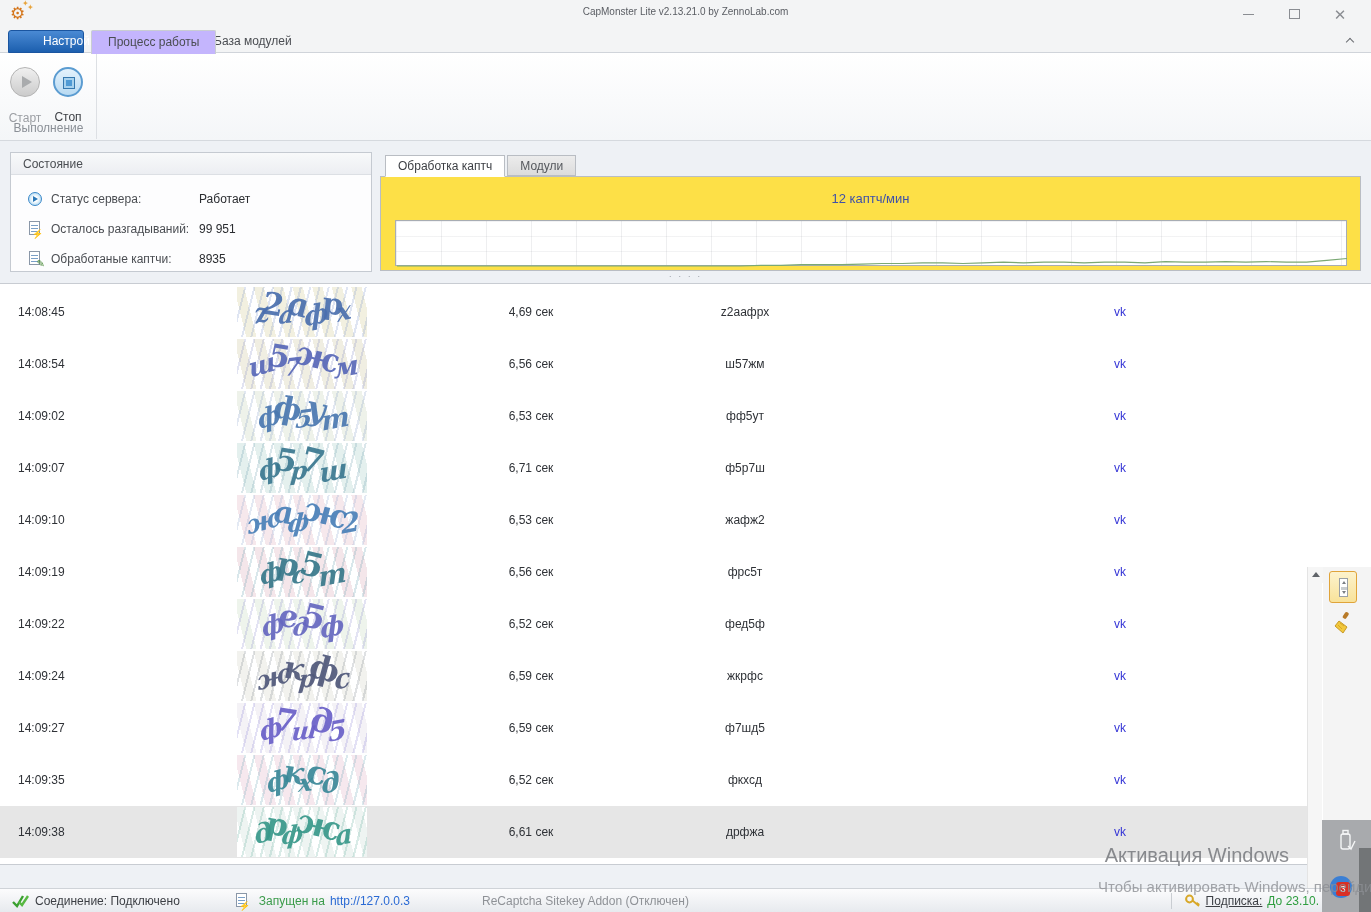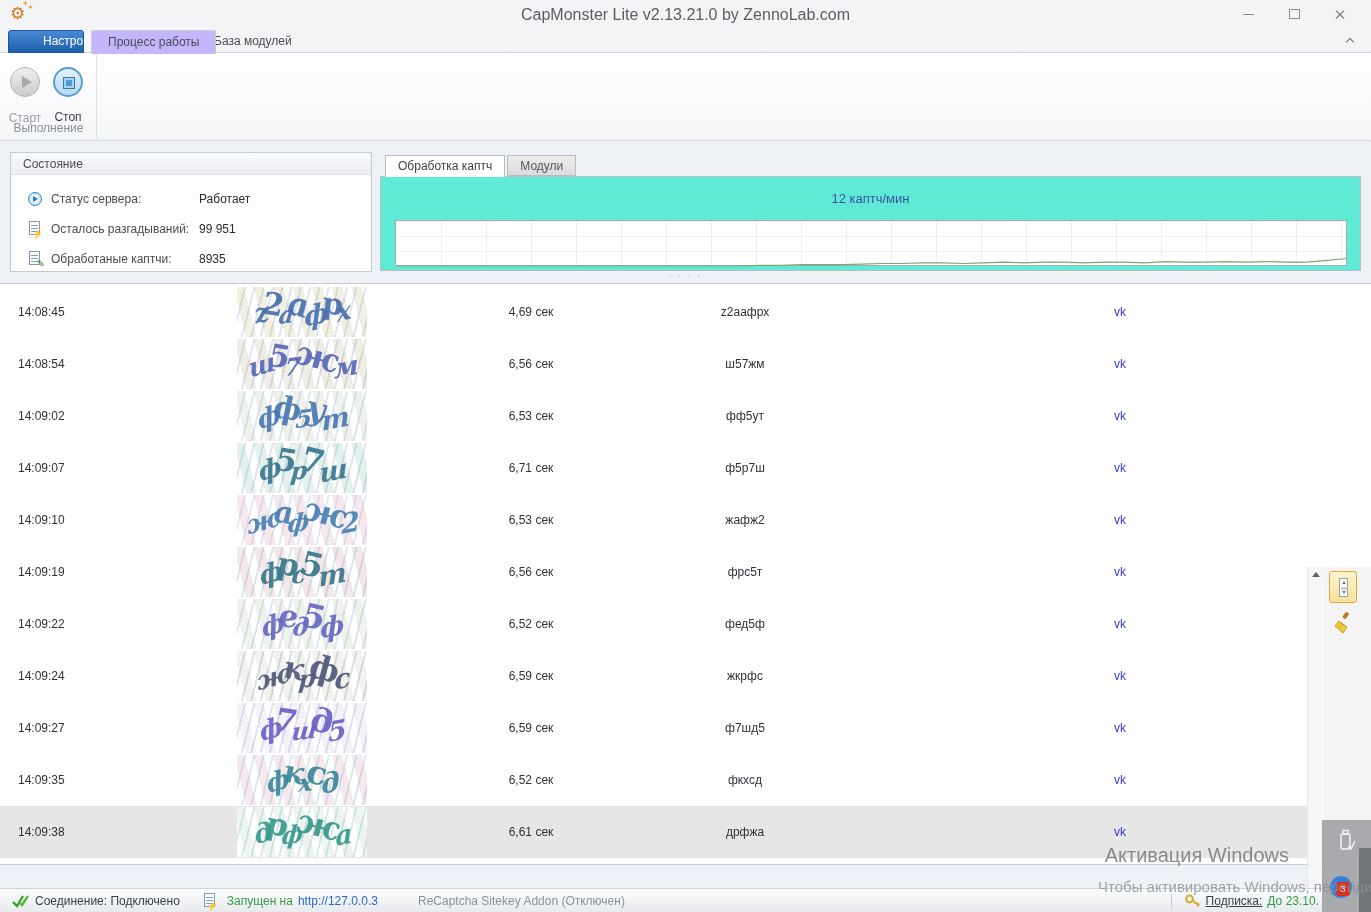--- a/index.html
+++ b/index.html
@@ -5,21 +5,21 @@
   * { margin:0; padding:0; box-sizing:border-box; }
   html,body { width:1371px; height:912px; overflow:hidden; }
   body { font-family:"Liberation Sans", sans-serif; font-size:12px; color:#3c3f44; background:#eef1f5; }
   .app { position:relative; width:1371px; height:912px; background:#eef1f5; overflow:hidden; }
 
   
   .titlebar { position:absolute; left:0; top:0; width:100%; height:28px; background:#f3f4f5; }
   .app-icon { position:absolute; left:10px; top:3px; font-size:17px; color:#d4761c; }
   .app-icon .sp { position:absolute; font-size:8px; color:#e8a43c; }
   .sp1 { left:12px; top:-4px; } .sp2 { left:17px; top:0px; }
-  .win-title { position:absolute; left:0; right:0; top:6px; text-align:center; color:#5a5d63; font-size:16px; }
+  .win-title { position:absolute; left:0; right:0; top:6px; text-align:center; color:#5a5d63; font-size:10px; }
   .win-controls { position:absolute; right:8px; top:0; height:28px; display:flex; }
   .wc { width:46px; height:28px; display:flex; align-items:center; justify-content:center; cursor:pointer; }
   .ic-min { width:11px; height:1px; background:#8a8d92; }
   .ic-max { width:11px; height:10px; border:1px solid #8a8d92; }
   .ic-close { font-size:15px; color:#8a8d92; line-height:1; }
 
   
   .tabstrip { position:absolute; left:0; top:28px; width:100%; height:25px; background:#f3f4f5; border-bottom:1px solid #d0d4da; }
   .apptab { position:absolute; left:8px; top:2px; width:76px; height:23px; border-radius:3px 3px 0 0;
             background:linear-gradient(#4a8ad4,#1c5fae); border:1px solid #1a55a0; color:#fff;
@@ -60,21 +60,21 @@
   .doc i { position:absolute; left:1px; height:1px; background:#7aa0c8; width:7px; }
   .doc .l1{top:3px}.doc .l2{top:6px}.doc .l3{top:9px}
   .bolt { position:absolute; right:-1px; bottom:-2px; font-size:9px; color:#e8a818; font-style:normal; }
   .pencil { position:absolute; right:-2px; bottom:-2px; font-size:10px; color:#4a8a3a; font-style:normal; }
 
   
   .proc-tabs { position:absolute; left:385px; top:155px; z-index:3; display:flex; }
   .ptab { height:22px; line-height:20px; padding:0 12px; border:1px solid #b9bdc3; cursor:pointer; }
   .ptab.active { background:#fff; border-bottom:1px solid #fff; color:#3c3f44; }
   .ptab.idle { background:linear-gradient(#ececec,#dcdcdc); margin-left:2px; color:#55585d; height:21px; }
-  .proc-panel { position:absolute; left:380px; top:176px; width:981px; height:95px; background:#5eead4; border:1px solid #b9bdc3; }
+  .proc-panel { position:absolute; left:380px; top:176px; width:981px; height:95px; background:#fde047; border:1px solid #b9bdc3; }
   .rate-label { position:absolute; left:0; right:0; top:14px; text-align:center; color:#3f51a8; font-size:13px; }
   .chartbox { position:absolute; left:14px; top:43px; width:952px; height:46px; border:1px solid #a8adb3; background:#fff;
       background-image:repeating-linear-gradient(to right, rgba(90,95,110,0.10) 0 1px, transparent 1px 45px),
                        repeating-linear-gradient(to bottom, rgba(90,95,110,0.08) 0 1px, transparent 1px 15px); }
   .chartbox svg { position:absolute; left:0; top:0; }
 
   
   .splitter { position:absolute; left:0; top:272px; width:100%; height:11px; text-align:center; color:#9aa0a8; font-size:9px; letter-spacing:2px; line-height:8px; cursor:row-resize; }
 
   
@@ -99,21 +99,21 @@
   .toolstrip { position:absolute; left:1323px; top:283px; width:48px; height:583px; background:#f4f4f4; }
   .autoscroll-btn { position:absolute; left:6px; top:4px; width:28px; height:32px; background:linear-gradient(#fdf3cd,#f8e29a); border:1px solid #e0a43a; border-radius:3px; cursor:pointer; }
   .asl { position:absolute; left:9px; top:6px; width:9px; height:19px; background:#fff; border:1px solid #9aa0a6; }
   .asl i { position:absolute; left:2px; width:4px; height:3px; background:#7a7e83; }
   .asl .u { top:2px; clip-path:polygon(50% 0,0 100%,100% 100%); }
   .asl .d { bottom:2px; clip-path:polygon(0 0,100% 0,50% 100%); }
   .asl .m { top:8px; left:1px; width:6px; height:3px; background:#c8cccf; }
   .broom-btn { position:absolute; left:8px; top:44px; width:24px; height:24px; cursor:pointer; }
 
   
-  .statusbar { position:absolute; left:0; top:888px; width:100%; height:24px; background:linear-gradient(#fcfcfd,#e7eaee); border-top:1px solid #cfd3d8; display:flex; align-items:center; }
+  .statusbar { position:absolute; left:0; top:888px; width:100%; height:24px; background:linear-gradient(#fcfcfd,#e7eaee); border-top:1px solid #cfd3d8; display:flex; align-items:center;gap:32px; }
   .statusbar .item { display:flex; align-items:center; gap:5px; }
   .sb-conn { margin-left:12px; color:#3c3f44; }
   .sb-run { margin-left:22px; }
   .run-lbl { color:#3a9b4a; }
   .run-url { color:#2a6ad4; cursor:pointer; }
   .sb-addon { margin-left:40px; color:#8f9297; }
   .sb-right { position:absolute; right:52px; display:flex; align-items:center; gap:5px; }
   .sb-sep { width:1px; height:16px; background:#c9cdd2; margin-right:8px; }
   .sub-lbl { color:#3c3f44;text-decoration:underline; }
   .sub-val { color:#2e9e40; }

